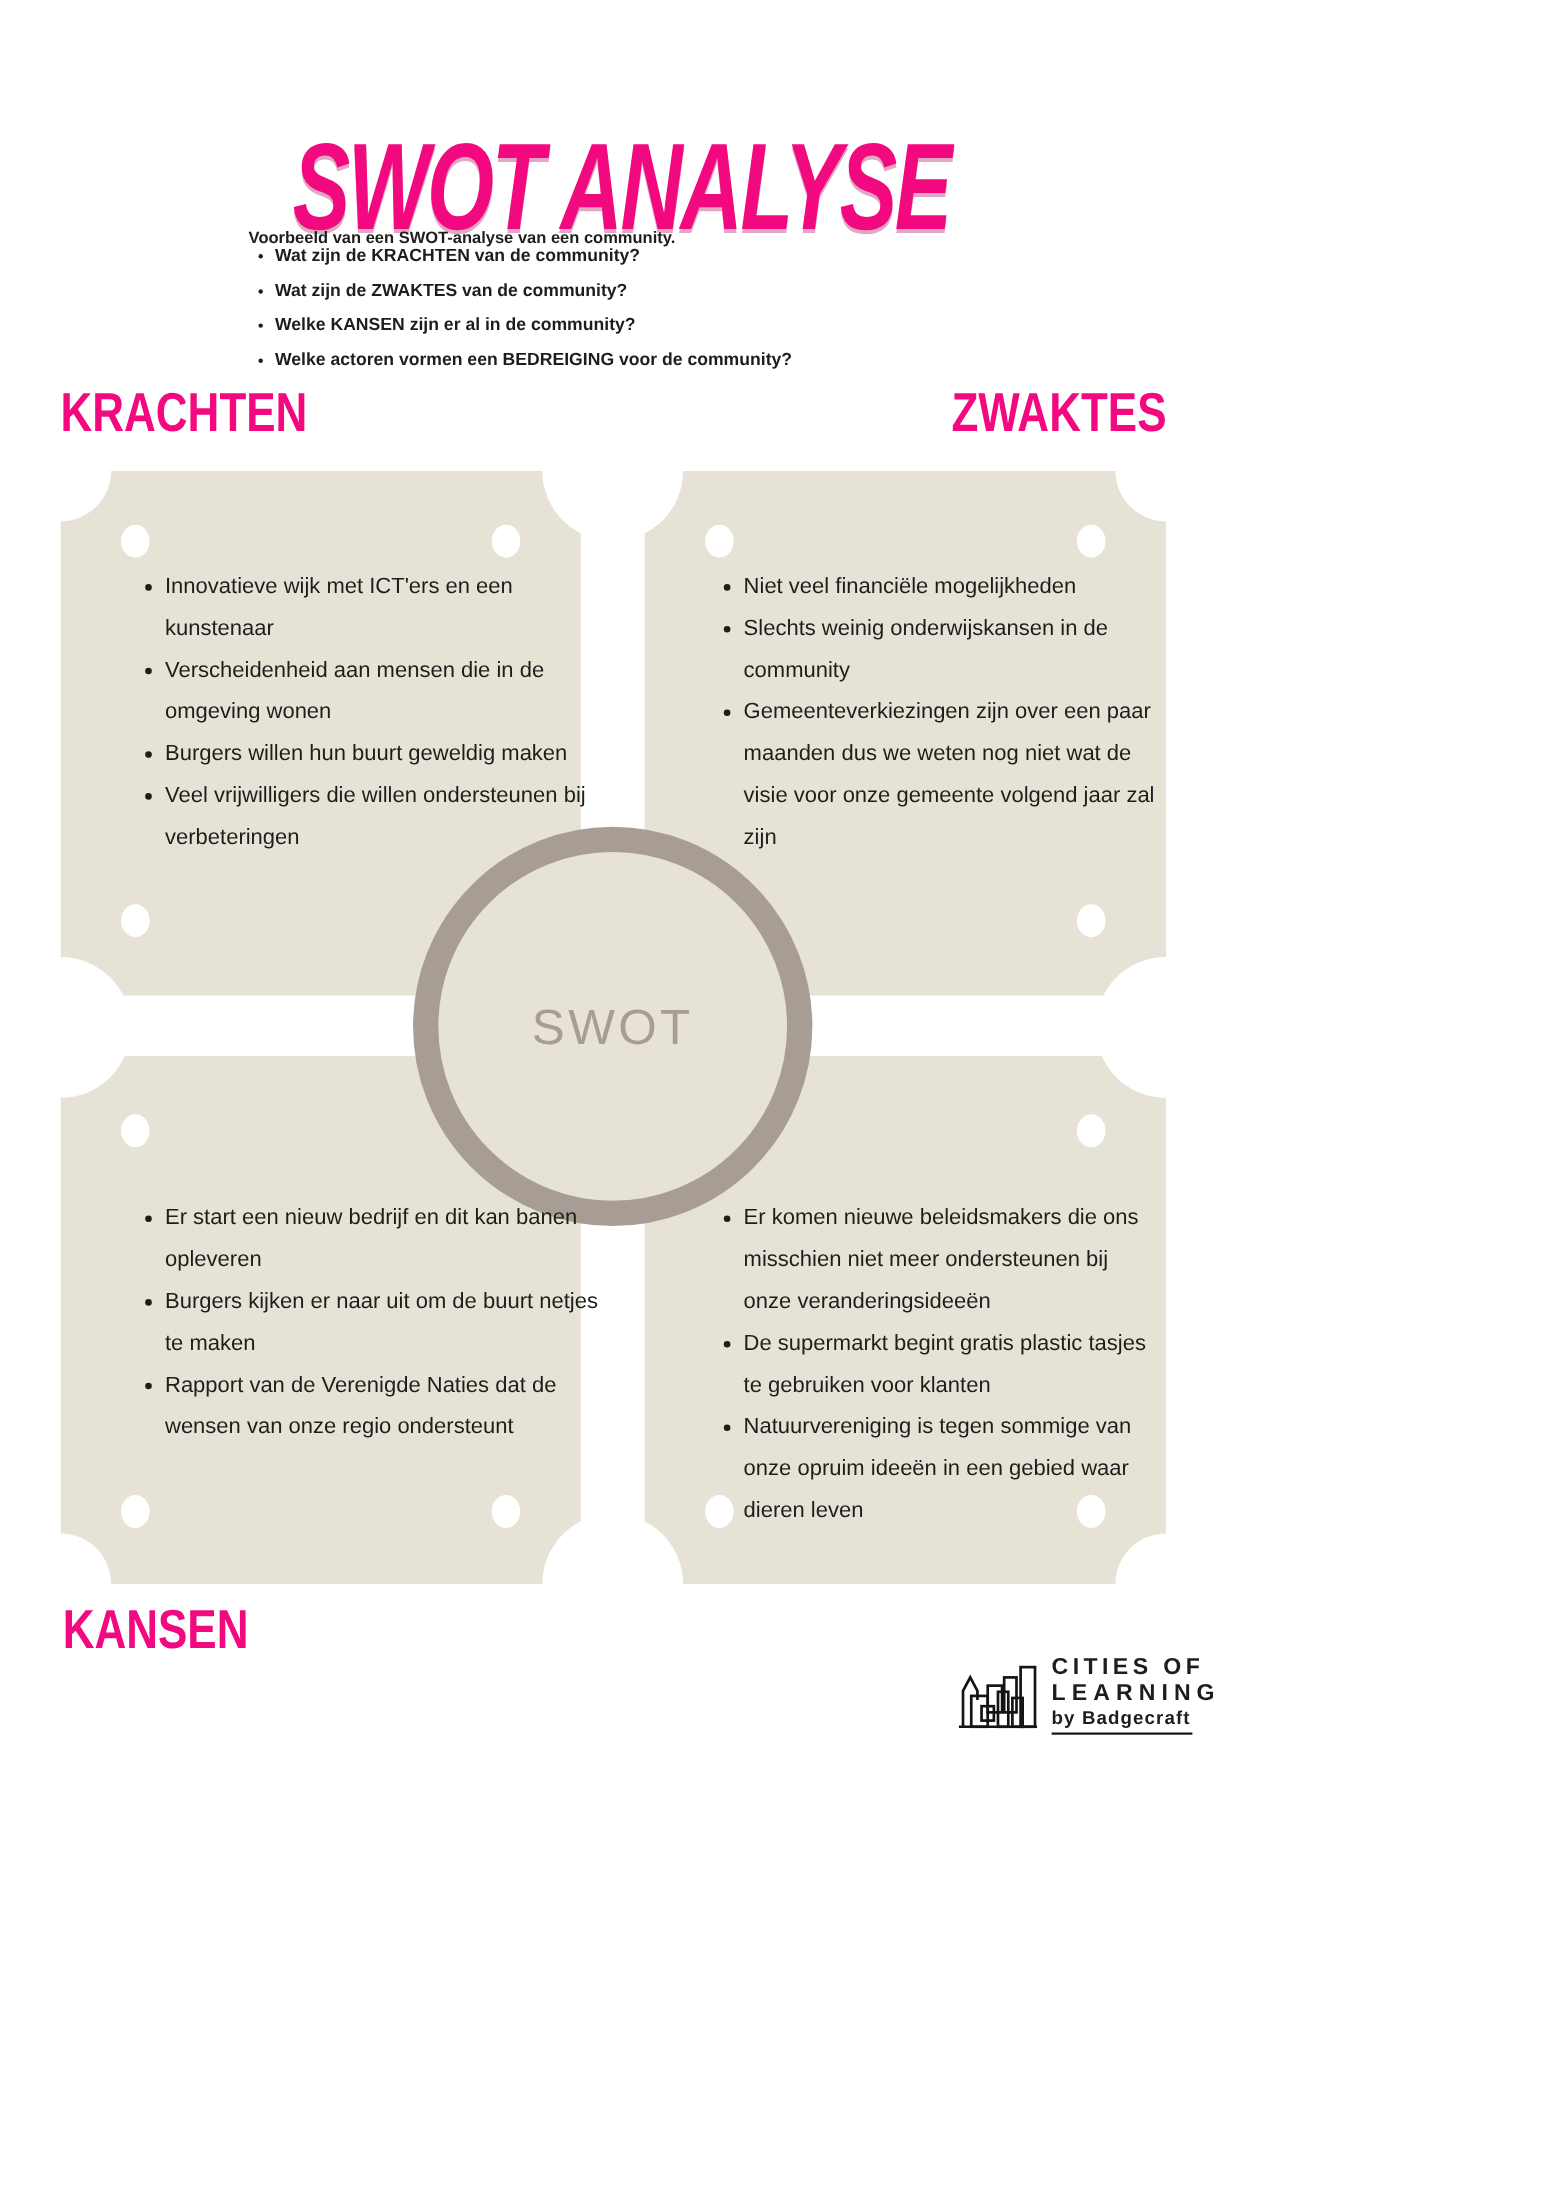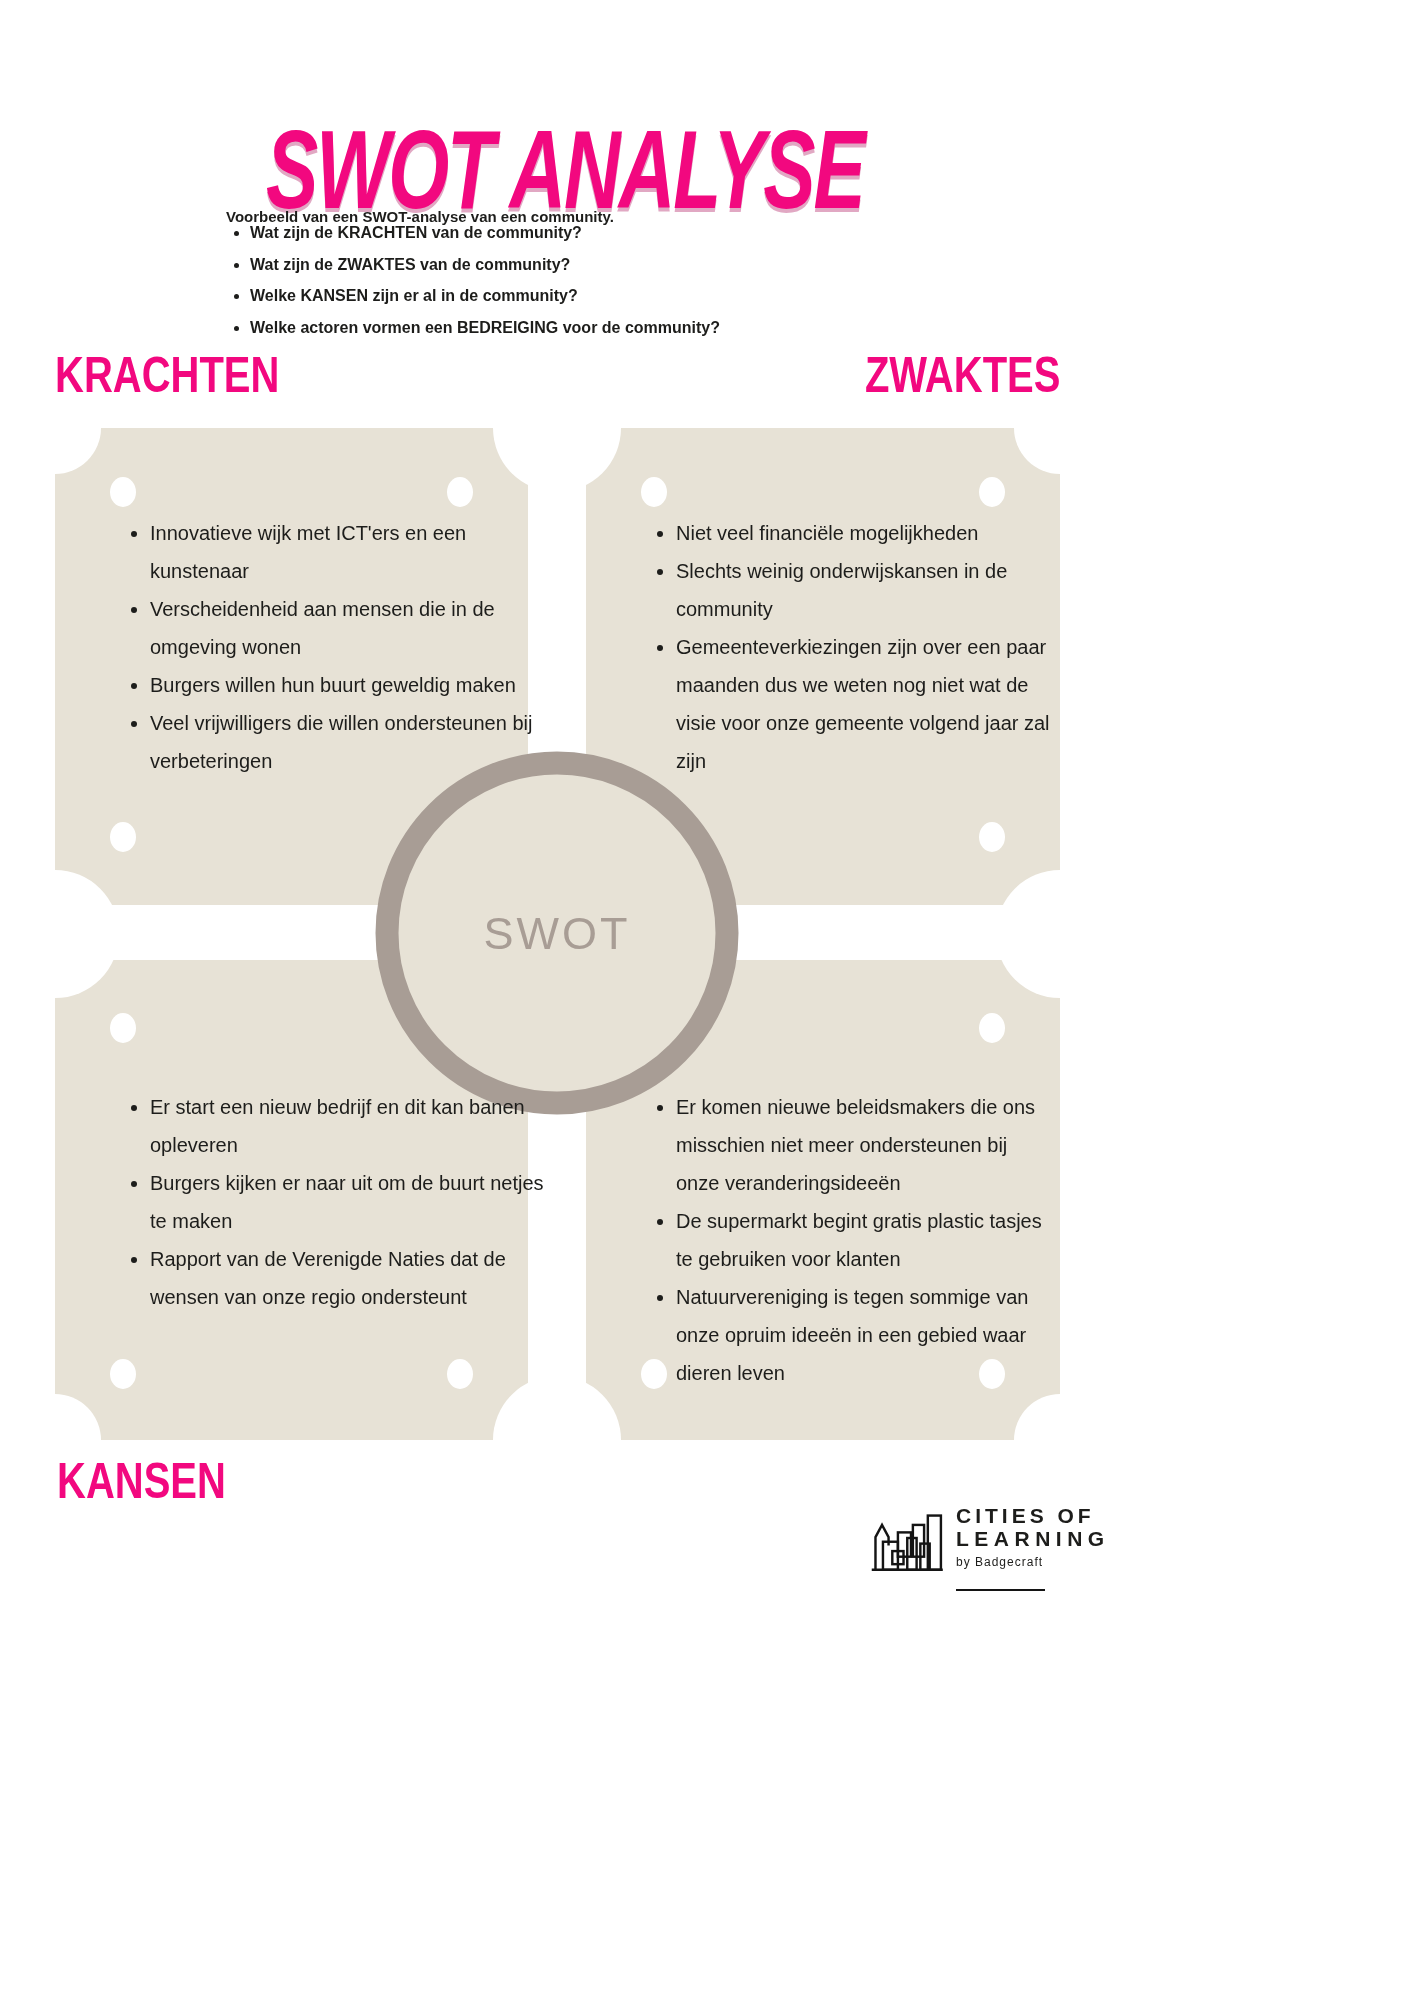--- a/index.html
+++ b/index.html
@@ -55,22 +55,22 @@
   .list-opportunities{left:65px;top:660px;width:400px;}
   .list-threats{left:591px;top:660px;width:378px;}
 
   
   .logo{position:absolute;left:868px;top:1504px;display:flex;align-items:flex-start;gap:2px;}
   .logo-icon{display:block;}
   .logo-icon *{fill:none;stroke:#141414;stroke-width:2.6;}
   .logo-text{display:flex;flex-direction:column;align-items:flex-start;}
   .logo-l1{font-size:21px;font-weight:bold;letter-spacing:4px;line-height:23px;white-space:nowrap;}
   .logo-l2{font-size:21px;font-weight:bold;letter-spacing:5.5px;line-height:23px;white-space:nowrap;}
-  .logo-l3{font-size:12px;font-weight:normal;line-height:24px;letter-spacing:1px;white-space:nowrap;
-           border-bottom:2.5px solid #141414;padding:0 2px 15px 0;}
+  .logo-l3{font-size:17px;font-weight:bold;line-height:24px;letter-spacing:1px;white-space:nowrap;
+           border-bottom:2.5px solid #141414;padding:0 2px 1px 0;}
 </style>
 </head>
 <body>
 
 <div class="page">
 
   <div class="title-wrap">
     <h1 class="title">SWOT ANALYSE</h1>
   </div>
 

